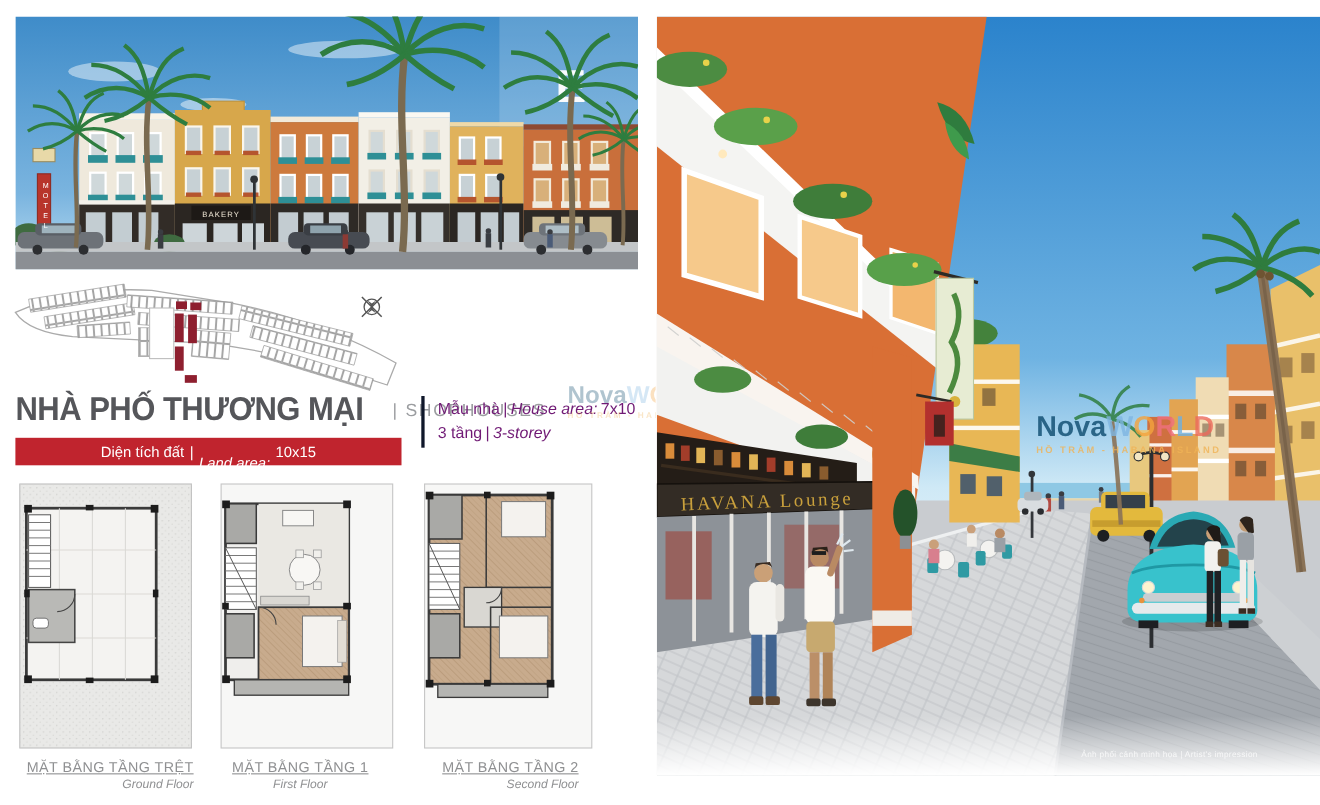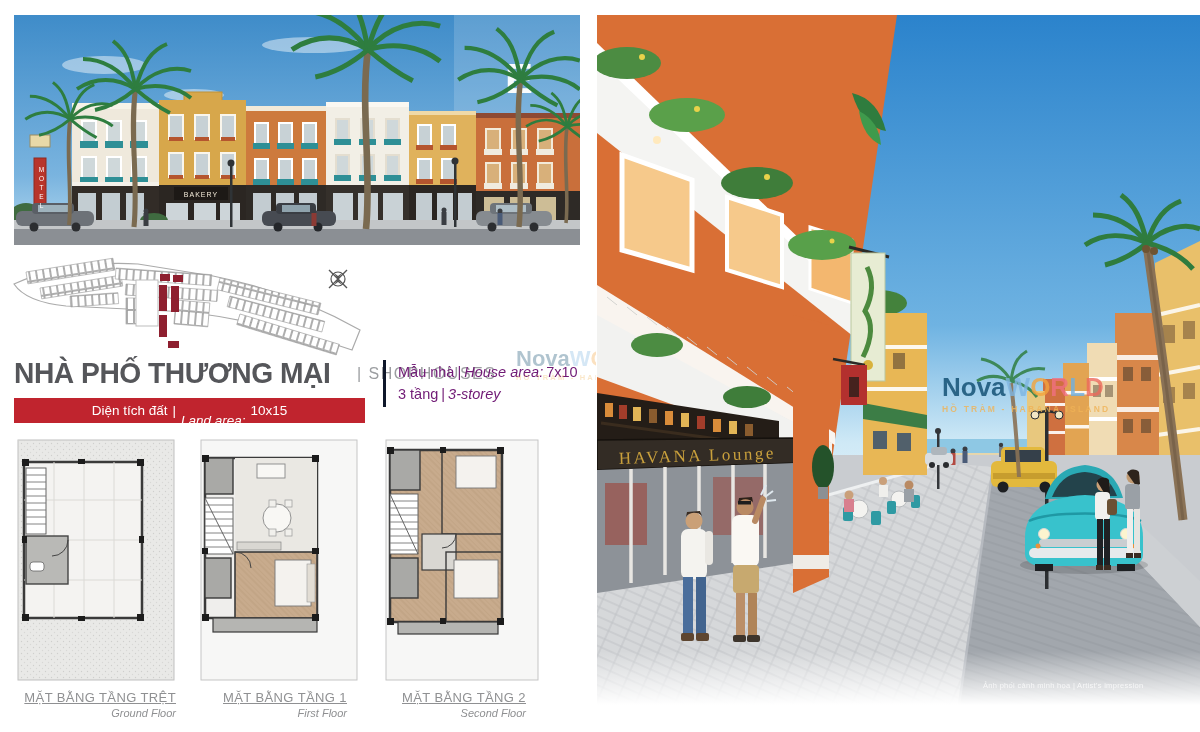--- a/index.html
+++ b/index.html
@@ -28,21 +28,21 @@
     left:383px;top:360px;width:200px;border-left:3px solid #0f172a;
     padding:1px 0 1px 12px;font-size:14.5px;color:#701a75;line-height:1.55;
   }
   .spec-line .it{font-style:italic;}
   .spec-line .bold{font-weight:bold;}
   .spec-line span{margin-right:3px;}
   .plan-svg{top:430px;width:172px;height:258px;}
   #plan-0{left:14px;} #plan-1{left:199px;} #plan-2{left:384px;}
   .plan-label{top:690px;width:172px;text-align:right;box-sizing:border-box;}
   #plan-label-0{left:14px;padding-right:10px;}
-  #plan-label-1{left:199px;padding-right:24px;}
+  #plan-label-1{left:199px;padding-right:24px;text-align:center;}
   #plan-label-2{left:384px;padding-right:30px;text-align:right;}
   .plan-label .l1{font-size:13px;color:#8f9092;letter-spacing:.4px;text-decoration:underline;}
   .plan-label .l2{font-size:11px;color:#8f9092;font-style:italic;margin-top:2px;}
   
   .wm{white-space:nowrap;pointer-events:none;}
   .wm .nova{font-weight:bold;color:#0c4a6e;}
   .wm .wl{font-weight:bold;}
   .wm .wl:nth-of-type(2){color:#7fb6e2;}
   .wm .wl:nth-of-type(3){color:#f4a43e;}
   .wm .wl:nth-of-type(4){color:#f07080;}

